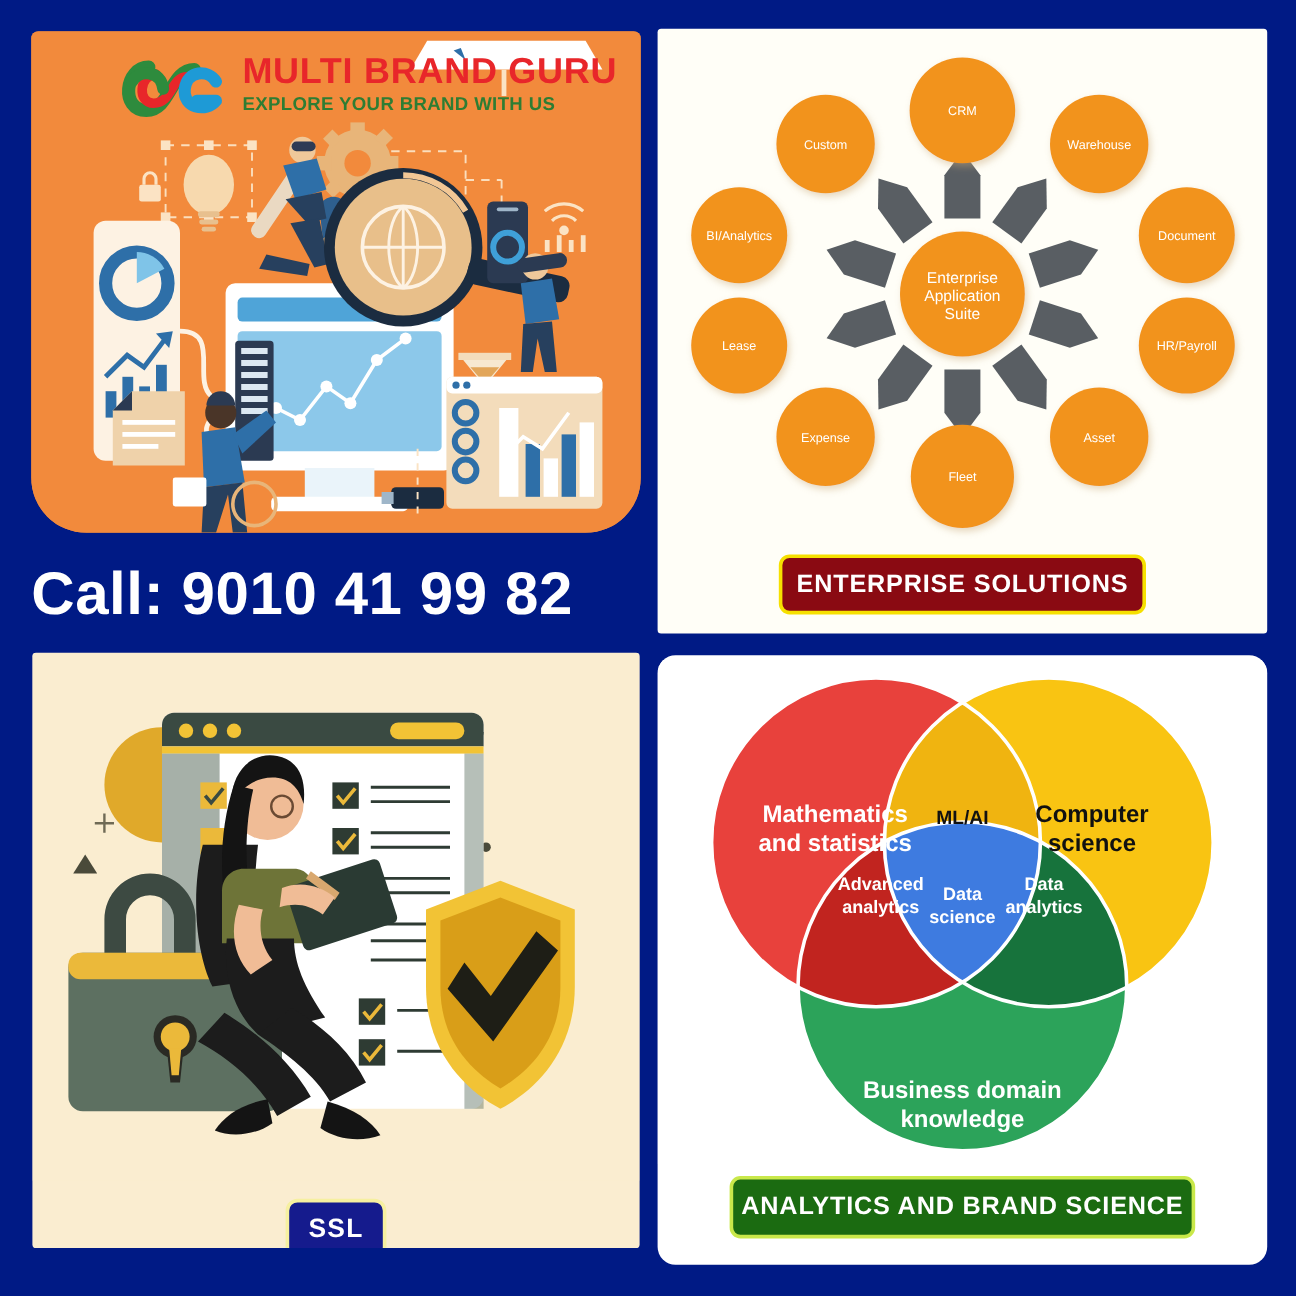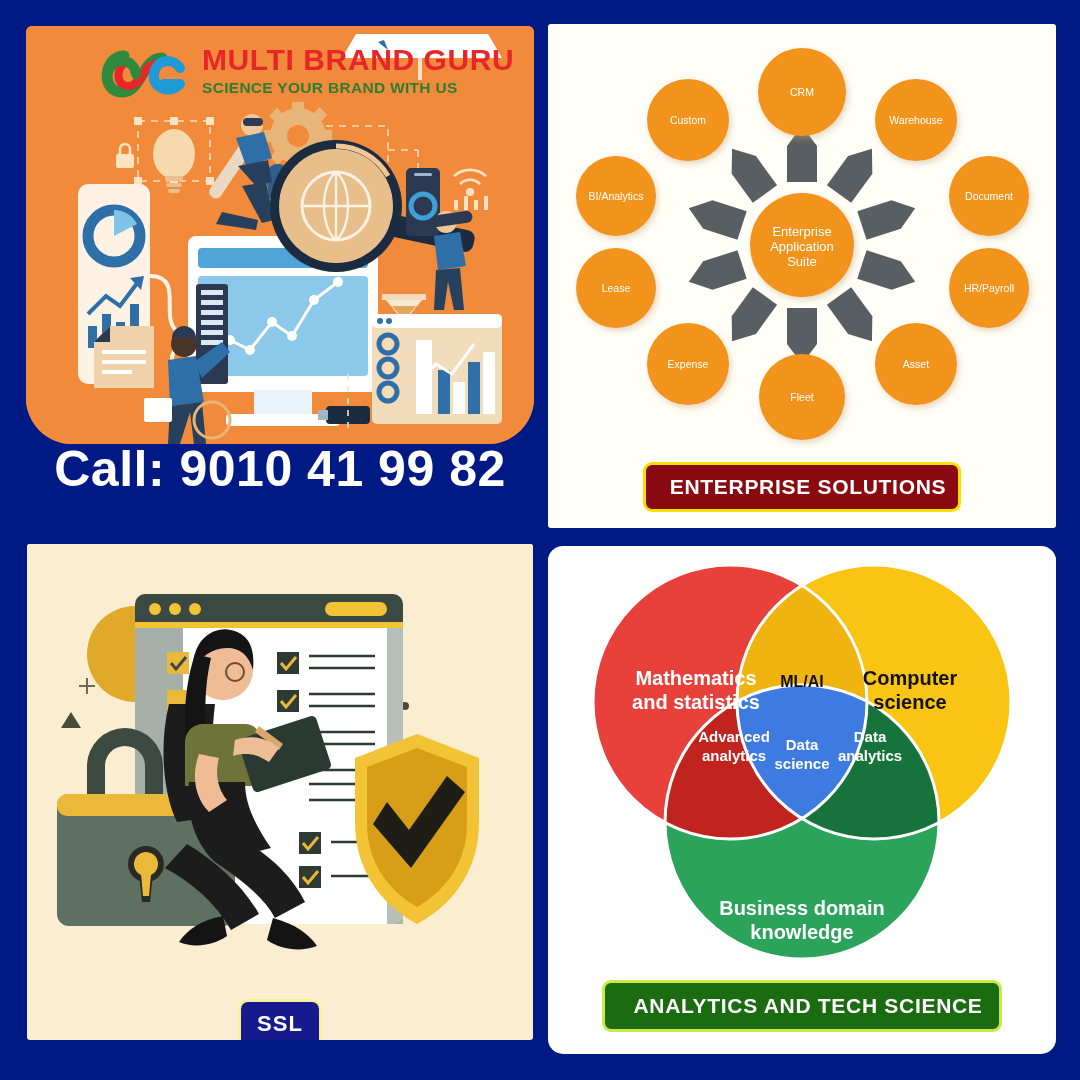--- a/index.html
+++ b/index.html
@@ -22,38 +22,38 @@
   .brand-txt{position:absolute;left:176px;top:18px;}
   .brand-name{
     font-size:30px;font-weight:bold;color:#E8262A;letter-spacing:.6px;
     line-height:32px;white-space:nowrap;
   }
   .brand-tag{
     font-size:15.5px;font-weight:bold;color:#2E7D33;letter-spacing:.3px;
     line-height:20px;white-space:nowrap;margin-top:2px;
   }
   .tl-call{
-    position:absolute;left:0;top:402px;width:508px;height:82px;
-    display:flex;align-items:center;justify-content:center;
+    position:absolute;left:0;top:428px;width:508px;height:82px;
+    display:flex;align-items:center;justify-content:flex-start;
   }
   .tl-call span{
     color:#FFFFFF;font-size:50px;font-weight:bold;letter-spacing:.5px;
     white-space:nowrap;
   }
 
   
   .panel-tr{
     position:absolute;left:548px;top:24px;width:508px;height:504px;
     background:#FFFEF7;border-radius:3px;overflow:hidden;
   }
   .ent-diagram{position:absolute;left:0;top:6px;width:508px;height:420px;}
   .banner{
     position:absolute;left:50%;transform:translateX(-50%);
     display:flex;align-items:center;justify-content:center;
-    border-radius:9px;white-space:nowrap;padding-left:12px;
+    border-radius:9px;white-space:nowrap;
   }
   .banner span{
     color:#FFFFFF;font-weight:bold;letter-spacing:.7px;
   }
   .banner-ent{
     top:438px;width:300px;height:44px;
     background:#8A0A12;border:3px solid #F6E000;
   }
   .banner-ent span{font-size:21px;}
 
@@ -297,21 +297,21 @@
 
       <div class="brandbar">
         <svg class="logo-mark" viewBox="0 0 96 56">
           <path d="M30 10 C10 10 6 46 28 46 C48 46 48 12 68 12" fill="none" stroke="#2E8B3D" stroke-width="11" stroke-linecap="round"></path>
           <path d="M36 16 C22 16 20 40 34 40 C50 40 48 18 62 18" fill="none" stroke="#E8262A" stroke-width="8" stroke-linecap="round"></path>
           <path d="M86 22 C80 12 62 12 60 28 C58 44 78 48 86 38 L70 38" fill="none" stroke="#1E9AD6" stroke-width="10" stroke-linecap="round" stroke-linejoin="round"></path>
           <path d="M16 22 C22 12 40 12 42 28" fill="none" stroke="#2E8B3D" stroke-width="10" stroke-linecap="round"></path>
         </svg>
         <div class="brand-txt">
           <div class="brand-name">MULTI BRAND GURU</div>
-          <div class="brand-tag">SCIENCE YOUR BRAND WITH US</div>
+          <div class="brand-tag">EXPLORE YOUR BRAND WITH US</div>
         </div>
       </div>
     </div>
 
     <div class="tl-call">
       <span>Call: 9010 41 99 82</span>
     </div>
   </div>
 
   <div class="panel-tr">
@@ -577,17 +577,17 @@
           <text id="i2a" x="322" y="192" text-anchor="middle" fill="#FFFFFF" font-size="15">Data</text>
           <text id="i2b" x="322" y="211" text-anchor="middle" fill="#FFFFFF" font-size="15">analytics</text>
 
           <text id="i3a" x="254" y="200" text-anchor="middle" fill="#FFFFFF" font-size="15">Data</text>
           <text id="i3b" x="254" y="219" text-anchor="middle" fill="#FFFFFF" font-size="15">science</text>
         </g>
       </svg>
     </div>
 
     <div class="banner banner-ads">
-      <span>ANALYTICS AND TECH SCIENCE</span>
+      <span>ANALYTICS AND BRAND SCIENCE</span>
     </div>
   </div>
 
 </div>
 
 </body></html>

